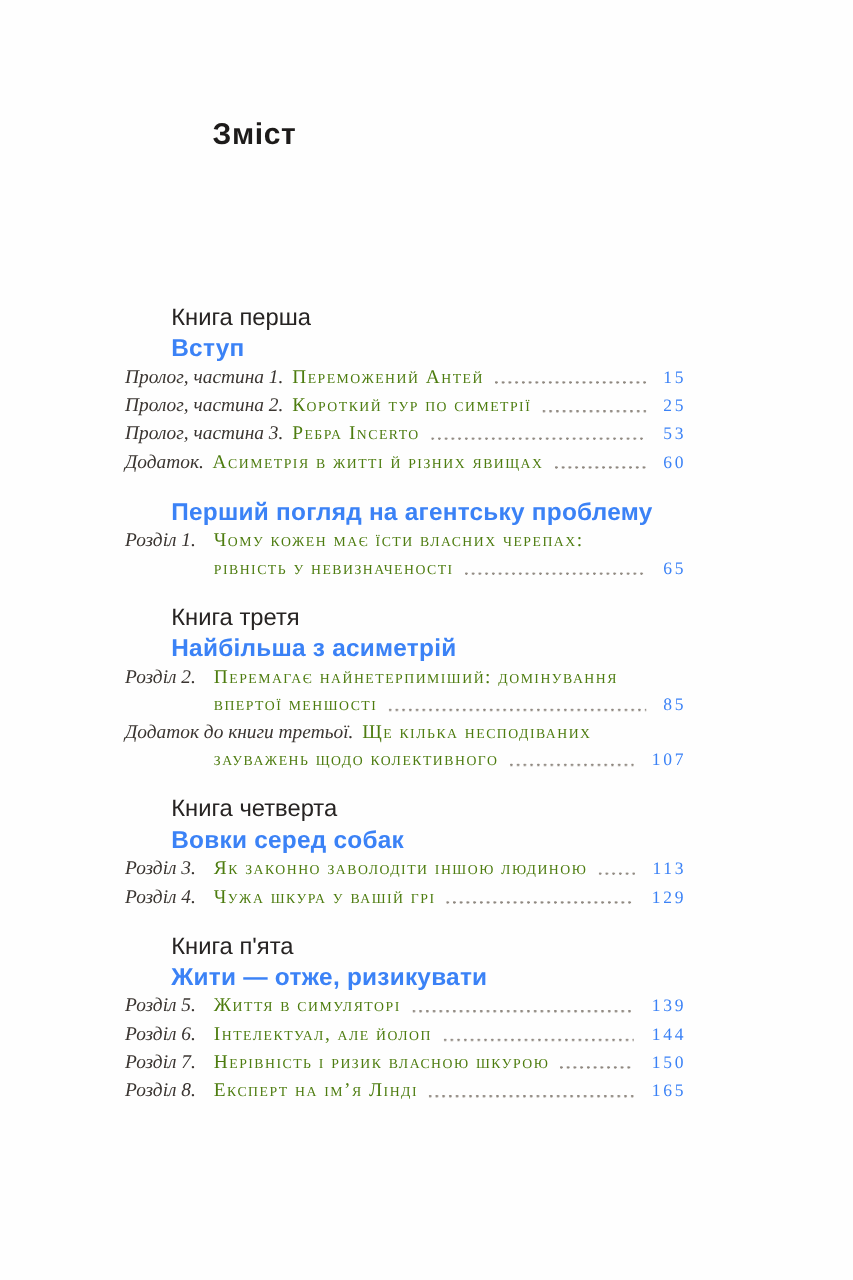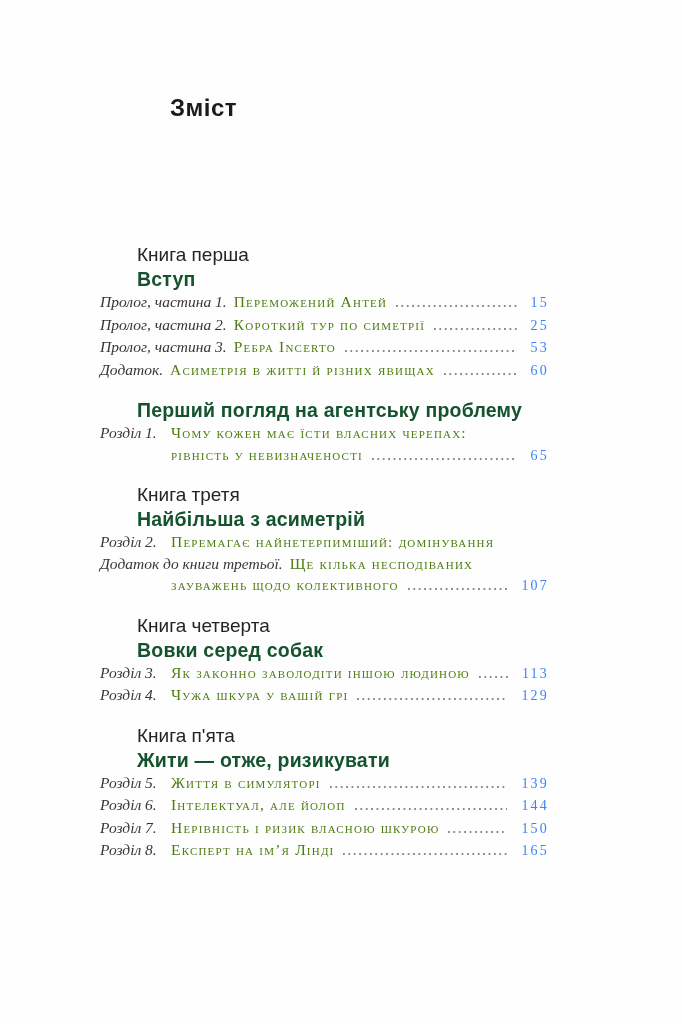--- a/index.html
+++ b/index.html
@@ -45,21 +45,21 @@
     line-height: 24px;
     color: #262322;
   }
   .book-sub {
     margin-left: 37px;
     font-family: "Liberation Sans", "DejaVu Sans", sans-serif;
     font-weight: 700;
     font-size: 19.5px;
     line-height: 24px;
     letter-spacing: 0.2px;
-    color: #14532d;
+    color: #3b82f6;
   }
   .entry { font-size: 15.5px; }
   .entry-line {
     display: flex;
     align-items: baseline;
     line-height: 21.5px;
     white-space: nowrap;
   }
   .label-col {
     flex: 0 0 71px;
@@ -154,20 +154,26 @@
           </div>
         </div>
         <div class="section">
           <div class="book-heading">Книга третя</div>
           <div class="book-sub">Найбільша з асиметрій</div>
           <div class="entry">
             <div class="entry-line">
               <span class="label-col">Розділ 2.</span>
               <span class="title-text">Перемагає найнетерпиміший: домінування</span>
             </div>
+            <div class="entry-line">
+              <span class="spacer"></span>
+              <span class="title-text">впертої меншості</span>
+              <span class="leader"></span>
+              <span class="page-num">85</span>
+            </div>
           </div>
           <div class="entry">
             <div class="entry-line">
               <span class="label-inline">Додаток до книги третьої.</span>
               <span class="title-text">Ще кілька несподіваних</span>
             </div>
             <div class="entry-line">
               <span class="spacer"></span>
               <span class="title-text">зауважень щодо колективного</span>
               <span class="leader"></span>

